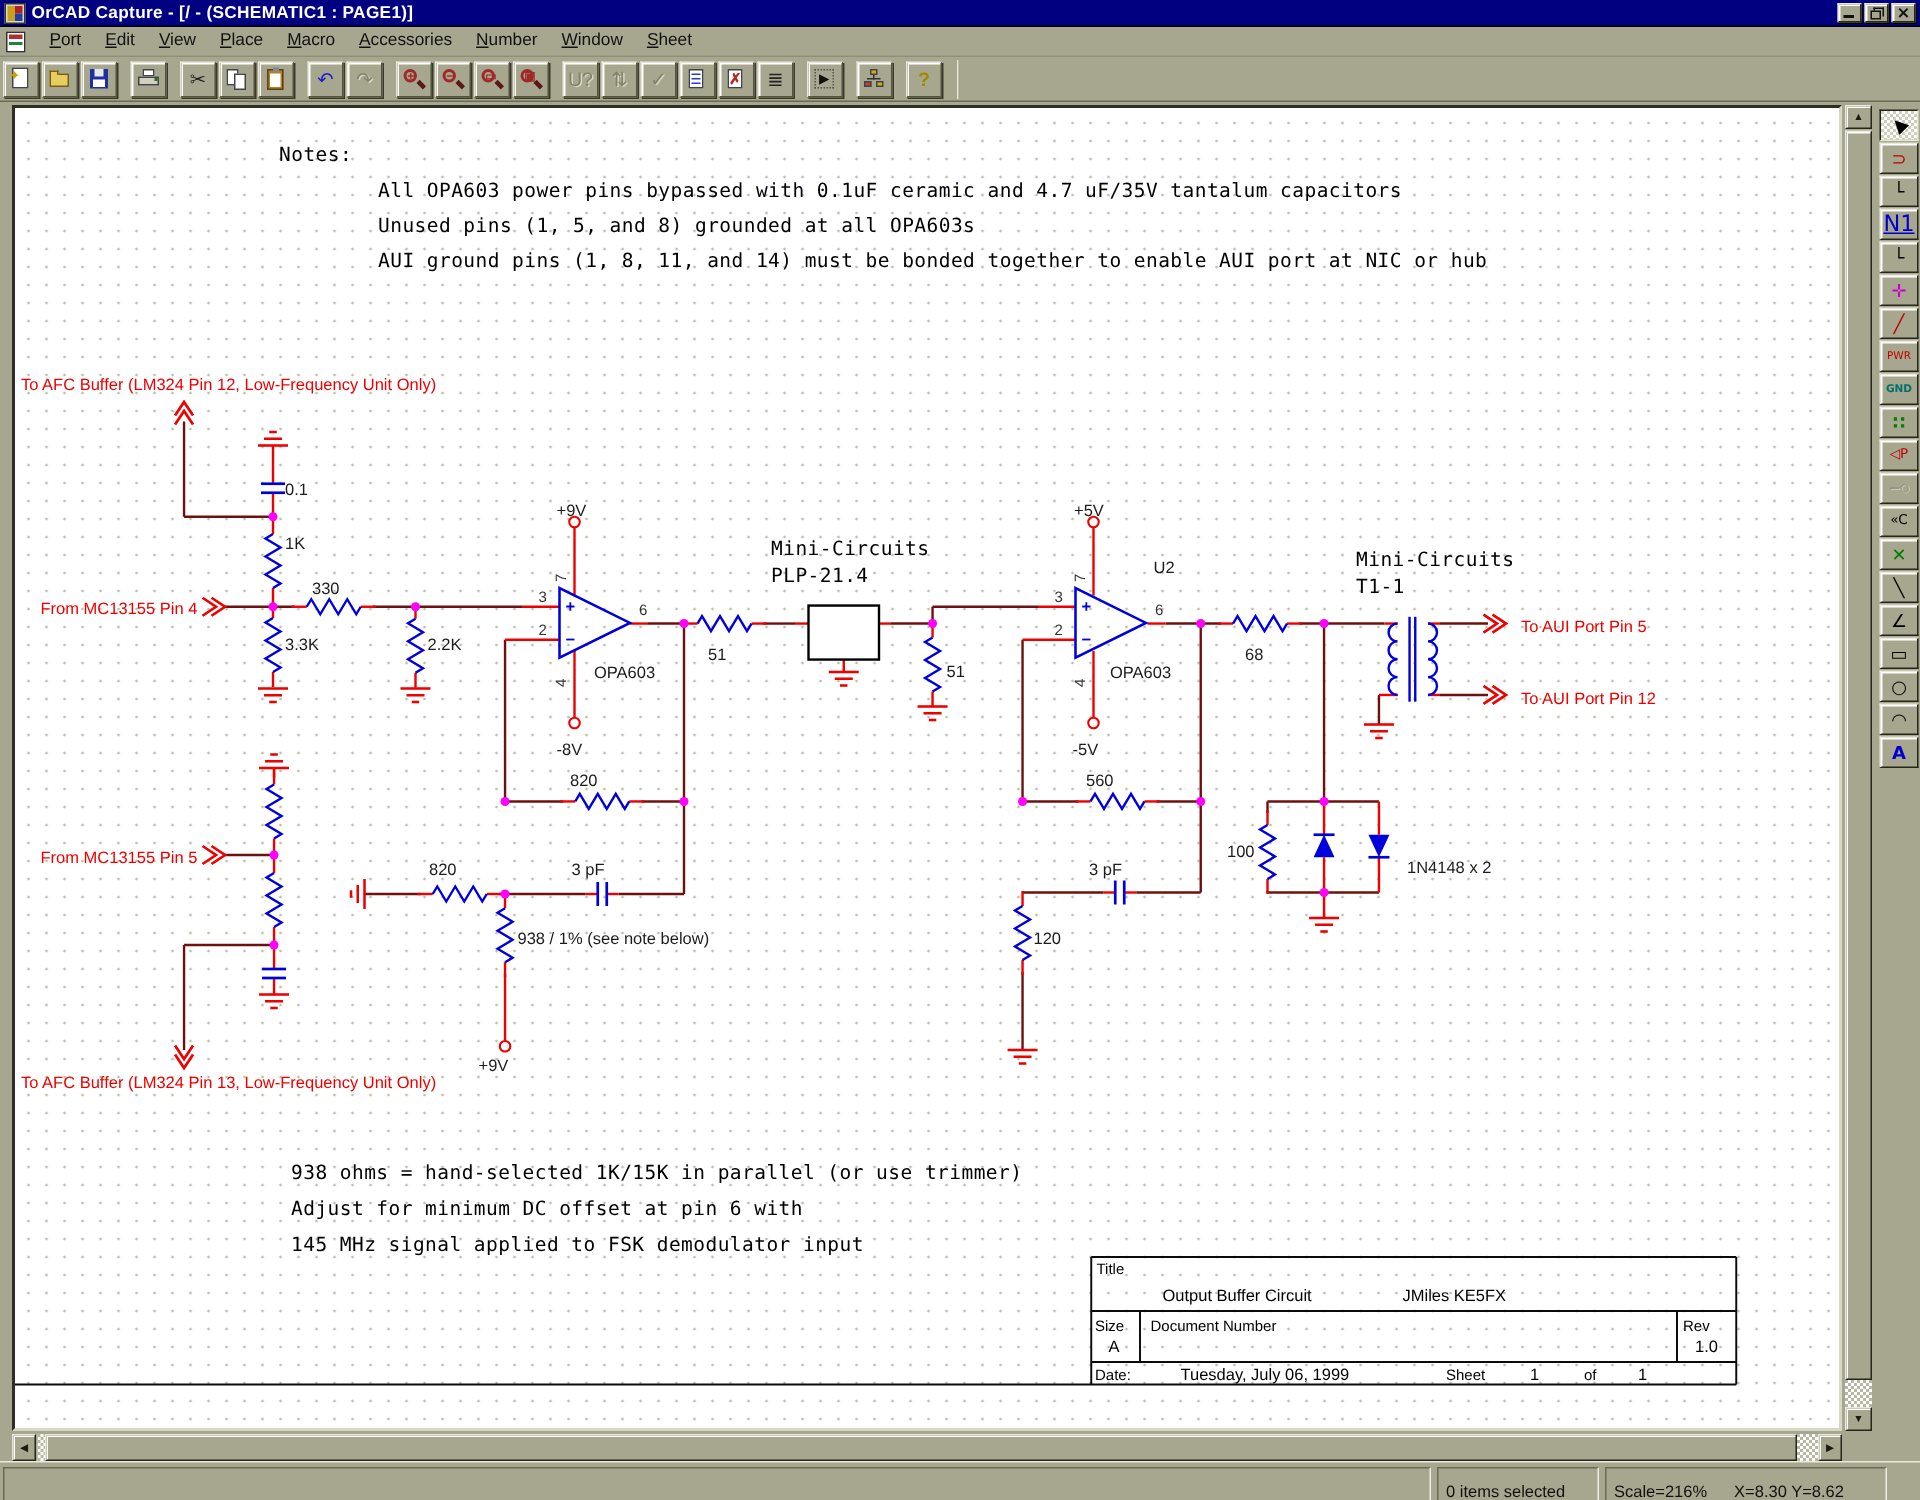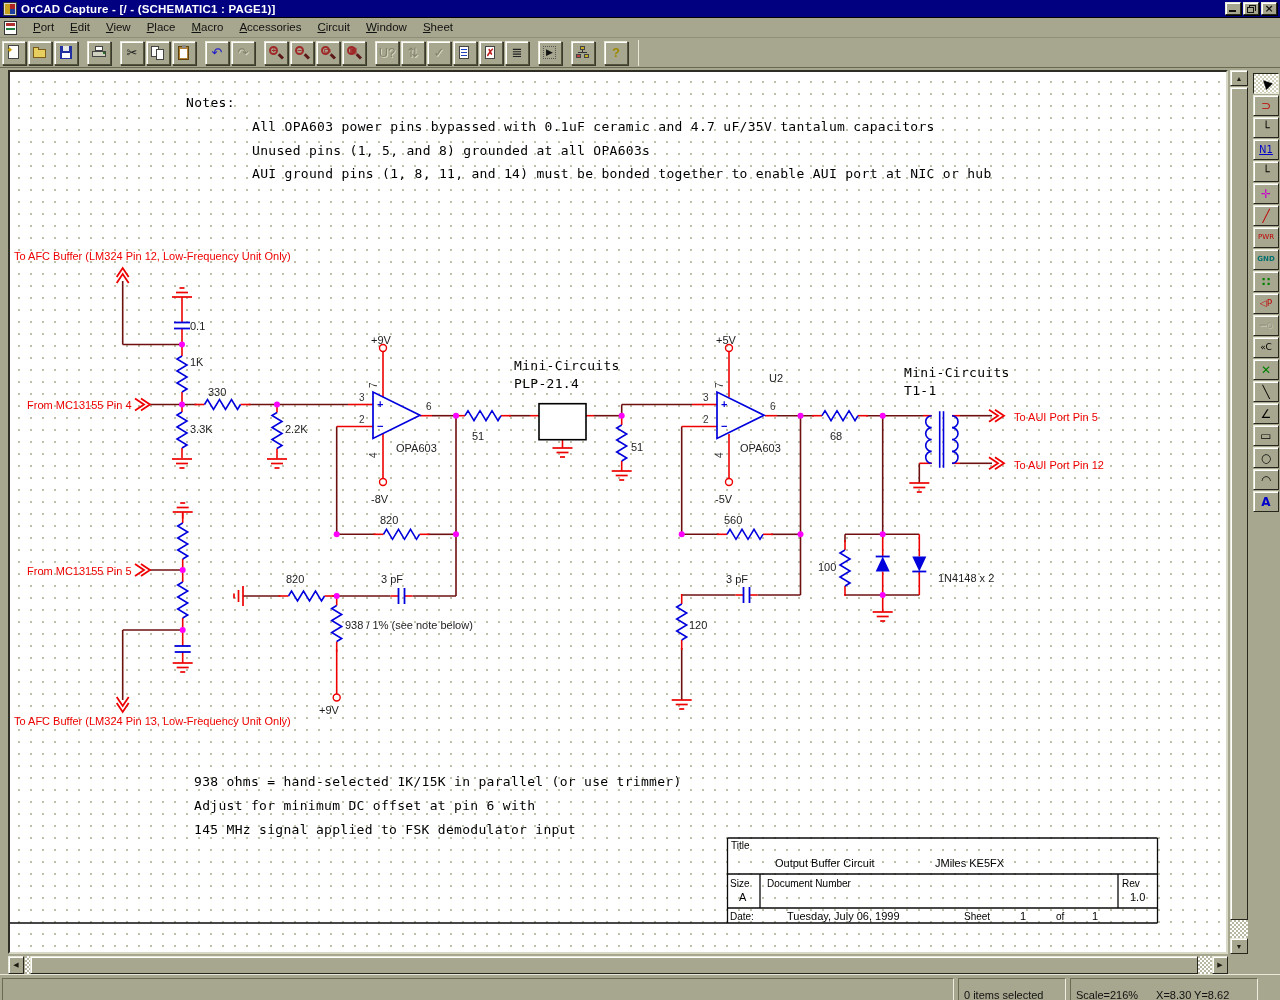--- a/index.html
+++ b/index.html
@@ -113,21 +113,21 @@
       <i></i>
       <em></em>
     </div>
   <div id="menu-items">
       <span class="menu-item">Port</span>
       <span class="menu-item">Edit</span>
       <span class="menu-item">View</span>
       <span class="menu-item">Place</span>
       <span class="menu-item">Macro</span>
       <span class="menu-item">Accessories</span>
-      <span class="menu-item">Circuit</span>
+      <span class="menu-item">Number</span>
       <span class="menu-item">Window</span>
       <span class="menu-item">Sheet</span>
     </div>
   <div class="winbtns" id="mb-btns" style="right:3px;top:21px;">
       <div class="wbtn">
         <div class="mingl"></div>
       </div>
       <div class="wbtn">
         <div class="r2"></div>
         <div class="r1"></div>
@@ -558,21 +558,21 @@
       <div class="pal-btn active">
         <span class="pal-glyph" style="color: rgb(0, 0, 0); transform: rotate(-135deg);">▶</span>
       </div>
       <div class="pal-btn">
         <span class="pal-glyph" style="color: rgb(192, 0, 0);">⊃</span>
       </div>
       <div class="pal-btn">
         <span class="pal-glyph" style="color: rgb(0, 0, 0);">└</span>
       </div>
       <div class="pal-btn">
-        <span class="pal-glyph" style="color: rgb(0, 0, 204); font-size: 10px; text-decoration: underline;">N1</span>
+        <span class="pal-glyph" style="color: rgb(0, 0, 204); font-size: 15px; text-decoration: underline;">N1</span>
       </div>
       <div class="pal-btn">
         <span class="pal-glyph" style="color: rgb(0, 0, 0); font-weight: bold;">└</span>
       </div>
       <div class="pal-btn">
         <span class="pal-glyph" style="color: rgb(204, 0, 204);">✛</span>
       </div>
       <div class="pal-btn">
         <span class="pal-glyph" style="color: rgb(192, 0, 0);">╱</span>
       </div>

